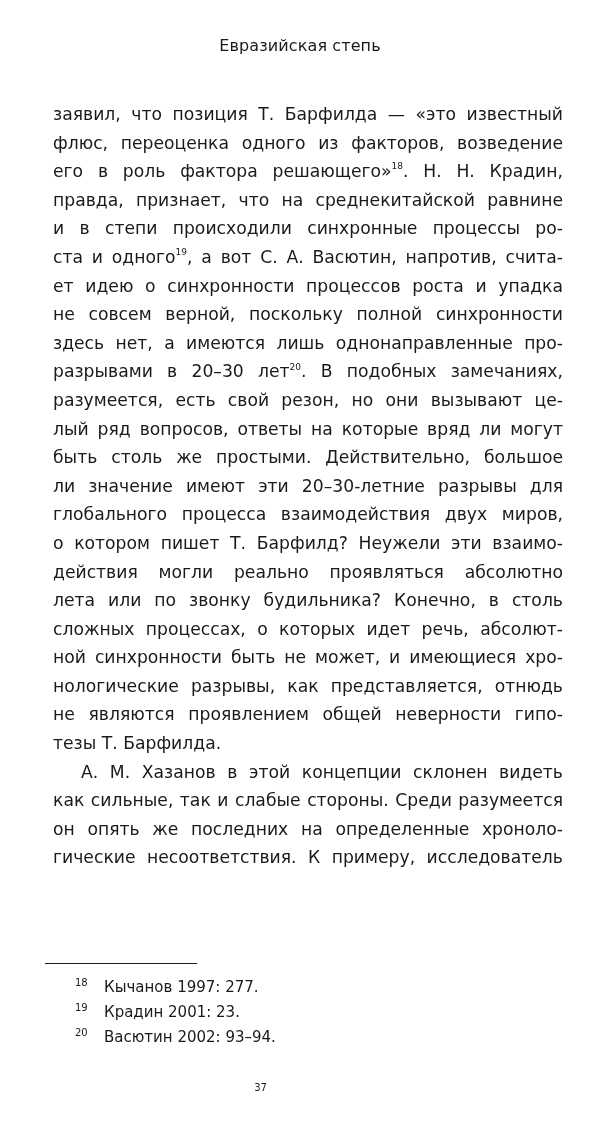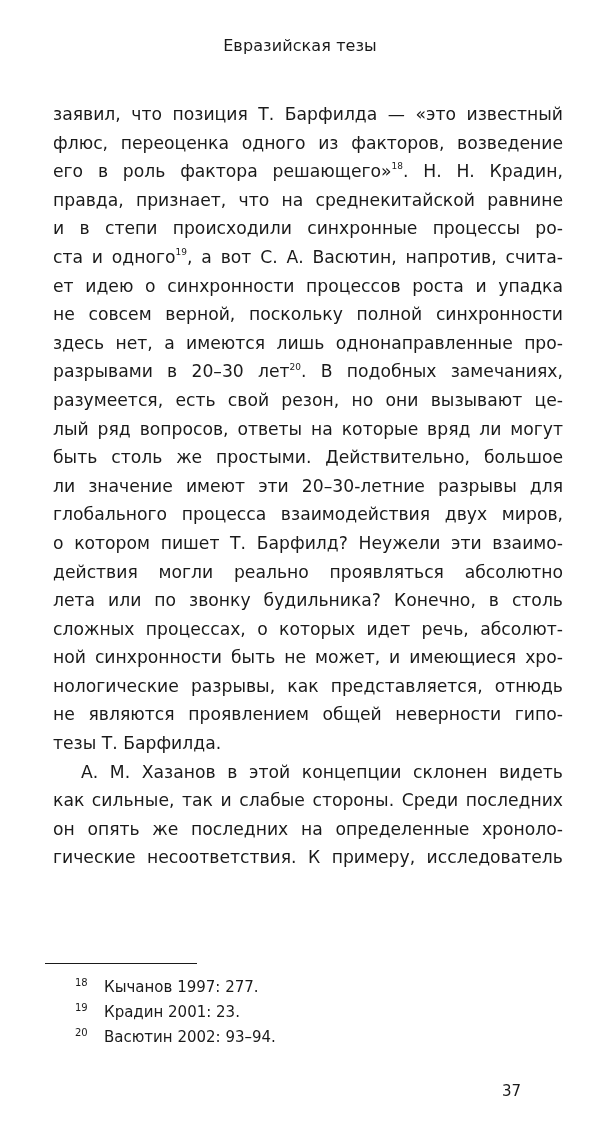--- a/index.html
+++ b/index.html
@@ -10,26 +10,26 @@
   .body-text { position: absolute; top: 100px; left: 53px; width: 510px; }
   .line { display: block; height: 28.6px; line-height: 28.6px; font-size: 17.2px;
           white-space: nowrap; text-align: justify; text-align-last: justify; }
   .line.last { text-align-last: left; }
   .line.indent { padding-left: 28px; }
   sup { font-size: 9px; line-height: 0; vertical-align: super; position: relative; top: -1px; }
   .footnote-rule { position: absolute; top: 963px; left: 45px; width: 152px; height: 1px; background: #1a1a1a; }
   .footnotes { position: absolute; top: 975px; left: 75px; }
   .footnote { display: flex; height: 25px; line-height: 25px; font-size: 15px; }
   .fn-num { width: 29px; font-size: 10px; line-height: 16px; }
-  .page-number { position: absolute; top: 1082px; left: 0; width: 521px; text-align: right; font-size: 15px; }
+  .page-number { position: absolute; top: 1082px; left: 0; width: 521px; text-align: center; font-size: 10px; }
 </style>
 </head>
 <body>
 
-<div class="running-head">Евразийская тезы</div>
+<div class="running-head">Евразийская степь</div>
 
 <div class="body-text">
   <span class="line">заявил, что позиция Т. Барфилда — «это известный</span>
   <span class="line">флюс, переоценка одного из факторов, возведение</span>
   <span class="line"><span>его в роль фактора решающего»</span><sup>18</sup><span>. Н. Н. Крадин,</span></span>
   <span class="line">правда, признает, что на среднекитайской равнине</span>
   <span class="line">и в степи происходили синхронные процессы ро-</span>
   <span class="line"><span>ста и одного</span><sup>19</sup><span>, а вот С. А. Васютин, напротив, счита-</span></span>
   <span class="line">ет идею о синхронности процессов роста и упадка</span>
   <span class="line">не совсем верной, поскольку полной синхронности</span>
@@ -42,21 +42,21 @@
   <span class="line">глобального процесса взаимодействия двух миров,</span>
   <span class="line">о котором пишет Т. Барфилд? Неужели эти взаимо-</span>
   <span class="line">действия могли реально проявляться абсолютно</span>
   <span class="line">лета или по звонку будильника? Конечно, в столь</span>
   <span class="line">сложных процессах, о которых идет речь, абсолют-</span>
   <span class="line">ной синхронности быть не может, и имеющиеся хро-</span>
   <span class="line">нологические разрывы, как представляется, отнюдь</span>
   <span class="line">не являются проявлением общей неверности гипо-</span>
   <span class="line last">тезы Т. Барфилда.</span>
   <span class="line indent">А. М. Хазанов в этой концепции склонен видеть</span>
-  <span class="line">как сильные, так и слабые стороны. Среди последних</span>
+  <span class="line">как сильные, так и слабые стороны. Среди разумеется</span>
   <span class="line">он опять же последних на определенные хроноло-</span>
   <span class="line">гические несоответствия. К примеру, исследователь</span>
 </div>
 
 <div class="footnote-rule"></div>
 
 <div class="footnotes">
   <div class="footnote">
     <span class="fn-num">18</span>
     <span>Кычанов 1997: 277.</span>

